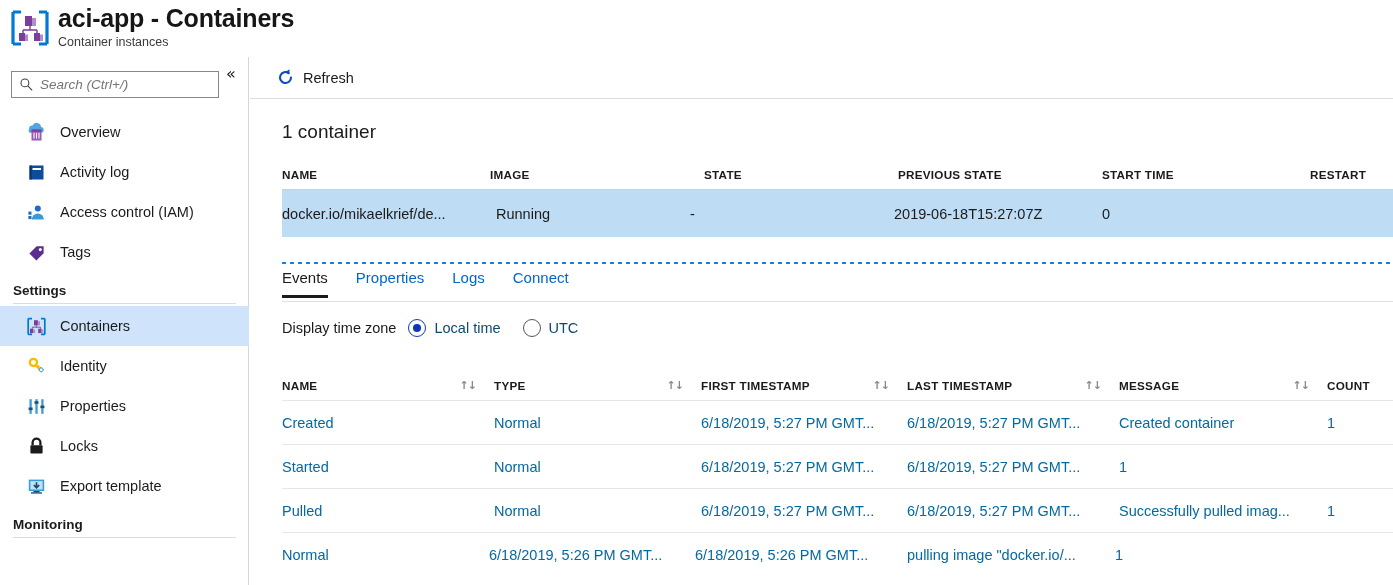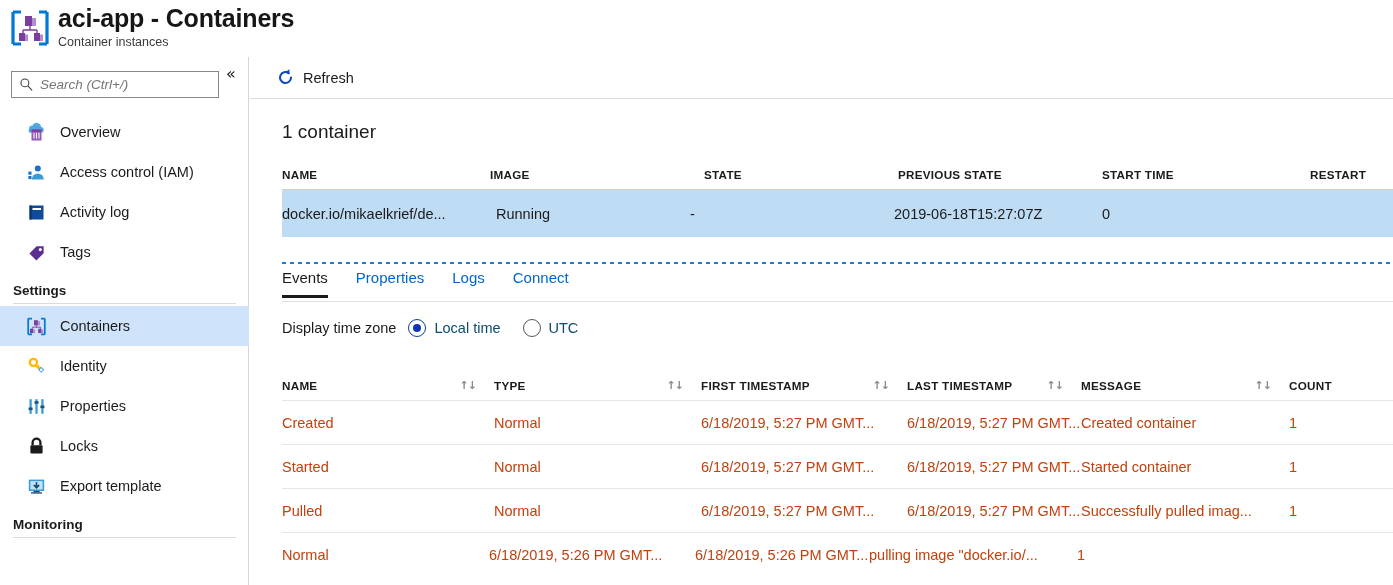--- a/index.html
+++ b/index.html
@@ -156,27 +156,27 @@
   .et-head { display: flex; height: 30px; align-items: center; }
   .et-head .th {
     font-size: 11.7px; font-weight: bold; color: #1b1b1b; letter-spacing: 0.25px;
     display: flex; align-items: center; justify-content: space-between;
     padding-right: 18px;
   }
   .sort-ico { color: #888; font-size: 11px; font-family: "DejaVu Sans", sans-serif;
               letter-spacing: -1px; }
   .et-row { display: flex; height: 44px; align-items: center; border-top: 1px solid #e6e6e6; }
   .et-row .td {
-    font-size: 14.5px; color: #c2410c; padding-right: 18px;
+    font-size: 14.5px; color: #0369a1; padding-right: 18px;
     overflow: hidden; white-space: nowrap; text-overflow: clip;
   }
   .e-name  { width: 212px; }
   .e-type  { width: 207px; }
   .e-first { width: 206px; }
-  .e-last  { width: 174px; }
+  .e-last  { width: 212px; }
   .e-msg   { width: 208px; }
   .e-count { width: 60px; }
 </style>
 </head>
 <body>
 
 <div id="titlebar">
   <span id="app-icon">
     <svg viewBox="0 0 40 38" width="40" height="38">
       <path d="M3 3 L11 3 M3 3 L3 35 M3 35 L11 35 M37 3 L29 3 M37 3 L37 35 M37 35 L29 35" stroke="#0078d4" stroke-width="3.2" fill="none"></path>
@@ -223,38 +223,38 @@
             <line x1="13" y1="10.8" x2="13" y2="16.6"></line>
           </g>
         </svg>
       </span>
       <span class="nav-label">Overview</span>
     </div>
 
     <div class="nav-item">
       <span class="nav-icon">
         <svg viewBox="0 0 21 21" width="21" height="21">
+          <rect x="3.5" y="3.5" width="14" height="14" fill="#0f4b9b"></rect>
+          <rect x="6.5" y="6" width="8.5" height="2" fill="#ffffff"></rect>
+          <rect x="3.5" y="3.5" width="2.2" height="14" fill="#0b3570"></rect>
+        </svg>
+      </span>
+      <span class="nav-label">Activity log</span>
+    </div>
+
+    <div class="nav-item">
+      <span class="nav-icon">
+        <svg viewBox="0 0 21 21" width="21" height="21">
           <circle cx="11.8" cy="6.4" r="3" fill="#1b6ec2"></circle>
           <path d="M5.8 17.5 a6 6 0 0 1 12 0 Z" fill="#3a9bd9"></path>
           <rect x="2.4" y="9.6" width="3.1" height="3.1" fill="#1b6ec2"></rect>
           <rect x="2.4" y="14" width="3.1" height="3.1" fill="#1b6ec2"></rect>
         </svg>
       </span>
       <span class="nav-label">Access control (IAM)</span>
-    </div>
-
-    <div class="nav-item">
-      <span class="nav-icon">
-        <svg viewBox="0 0 21 21" width="21" height="21">
-          <rect x="3.5" y="3.5" width="14" height="14" fill="#0f4b9b"></rect>
-          <rect x="6.5" y="6" width="8.5" height="2" fill="#ffffff"></rect>
-          <rect x="3.5" y="3.5" width="2.2" height="14" fill="#0b3570"></rect>
-        </svg>
-      </span>
-      <span class="nav-label">Activity log</span>
     </div>
 
     <div class="nav-item">
       <span class="nav-icon">
         <svg viewBox="0 0 21 21" width="21" height="21">
           <path d="M3.4 11.5 L10.6 4.3 L17.6 4.3 L17.6 11.3 L10.4 18.5 Z" fill="#5c2d91"></path>
           <circle cx="14.3" cy="7.6" r="1.55" fill="#ffffff"></circle>
         </svg>
       </span>
       <span class="nav-label">Tags</span>
@@ -429,21 +429,20 @@
     <div class="td e-first">6/18/2019, 5:27 PM GMT...</div>
     <div class="td e-last">6/18/2019, 5:27 PM GMT...</div>
     <div class="td e-msg">Created container</div>
     <div class="td e-count">1</div>
   </div>
   <div class="et-row">
     <div class="td e-name">Started</div>
     <div class="td e-type">Normal</div>
     <div class="td e-first">6/18/2019, 5:27 PM GMT...</div>
     <div class="td e-last">6/18/2019, 5:27 PM GMT...</div>
-    <div class="td e-msg">Started container</div>
     <div class="td e-count">1</div>
   </div>
   <div class="et-row">
     <div class="td e-name">Pulled</div>
     <div class="td e-type">Normal</div>
     <div class="td e-first">6/18/2019, 5:27 PM GMT...</div>
     <div class="td e-last">6/18/2019, 5:27 PM GMT...</div>
     <div class="td e-msg">Successfully pulled imag...</div>
     <div class="td e-count">1</div>
   </div>

